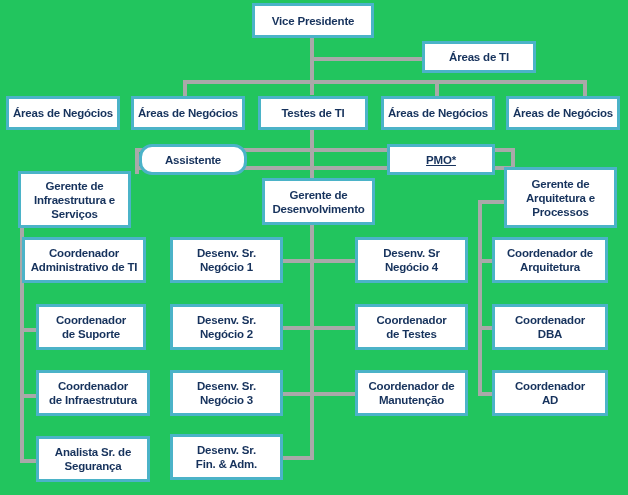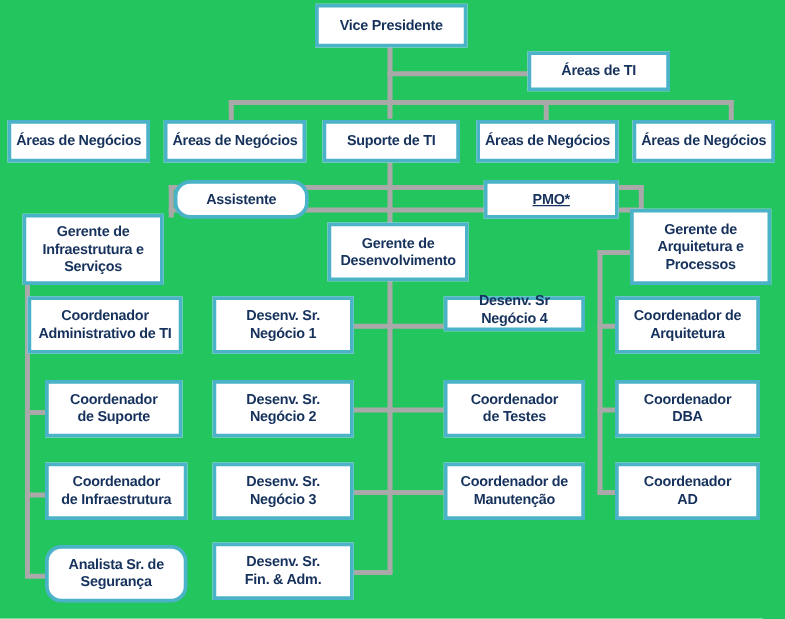--- a/index.html
+++ b/index.html
@@ -100,21 +100,21 @@
 
   <div class="node" style="left:6px; top:96px; width:114px; height:34px;">
     <span>Áreas de Negócios</span>
   </div>
 
   <div class="node" style="left:131px; top:96px; width:114px; height:34px;">
     <span>Áreas de Negócios</span>
   </div>
 
   <div class="node" style="left:258px; top:96px; width:110px; height:34px;">
-    <span>Suporte de TI</span>
+    <span>Testes de TI</span>
   </div>
 
   <div class="node" style="left:381px; top:96px; width:114px; height:34px;">
     <span>Áreas de Negócios</span>
   </div>
 
   <div class="node" style="left:506px; top:96px; width:114px; height:34px;">
     <span>Áreas de Negócios</span>
   </div>
 
@@ -140,38 +140,38 @@
 
   <div class="node" style="left:22px; top:237px; width:124px; height:46px;">
     <span>Coordenador<br>Administrativo de TI</span>
   </div>
   <div class="node" style="left:36px; top:304px; width:110px; height:46px;">
     <span>Coordenador<br>de Suporte</span>
   </div>
   <div class="node" style="left:36px; top:370px; width:114px; height:46px;">
     <span>Coordenador<br>de Infraestrutura</span>
   </div>
-  <div class="node" style="left:36px; top:436px; width:114px; height:46px;border-radius:13px;">
+  <div class="node" style="left:36px; top:436px; width:114px; height:46px;">
     <span>Analista Sr. de<br>Segurança</span>
   </div>
 
   <div class="node" style="left:170px; top:237px; width:113px; height:46px;">
     <span>Desenv. Sr.<br>Negócio 1</span>
   </div>
   <div class="node" style="left:170px; top:304px; width:113px; height:46px;">
     <span>Desenv. Sr.<br>Negócio 2</span>
   </div>
   <div class="node" style="left:170px; top:370px; width:113px; height:46px;">
     <span>Desenv. Sr.<br>Negócio 3</span>
   </div>
   <div class="node" style="left:170px; top:434px; width:113px; height:46px;">
     <span>Desenv. Sr.<br>Fin. &amp; Adm.</span>
   </div>
 
-  <div class="node" style="left:355px; top:237px; width:113px; height:28px;align-items:flex-end;">
+  <div class="node" style="left:355px; top:237px; width:113px; height:46px;">
     <span>Desenv. Sr<br>Negócio 4</span>
   </div>
   <div class="node" style="left:355px; top:304px; width:113px; height:46px;">
     <span>Coordenador<br>de Testes</span>
   </div>
   <div class="node" style="left:355px; top:370px; width:113px; height:46px;">
     <span>Coordenador de<br>Manutenção</span>
   </div>
 
   <div class="node" style="left:492px; top:237px; width:116px; height:46px;">

